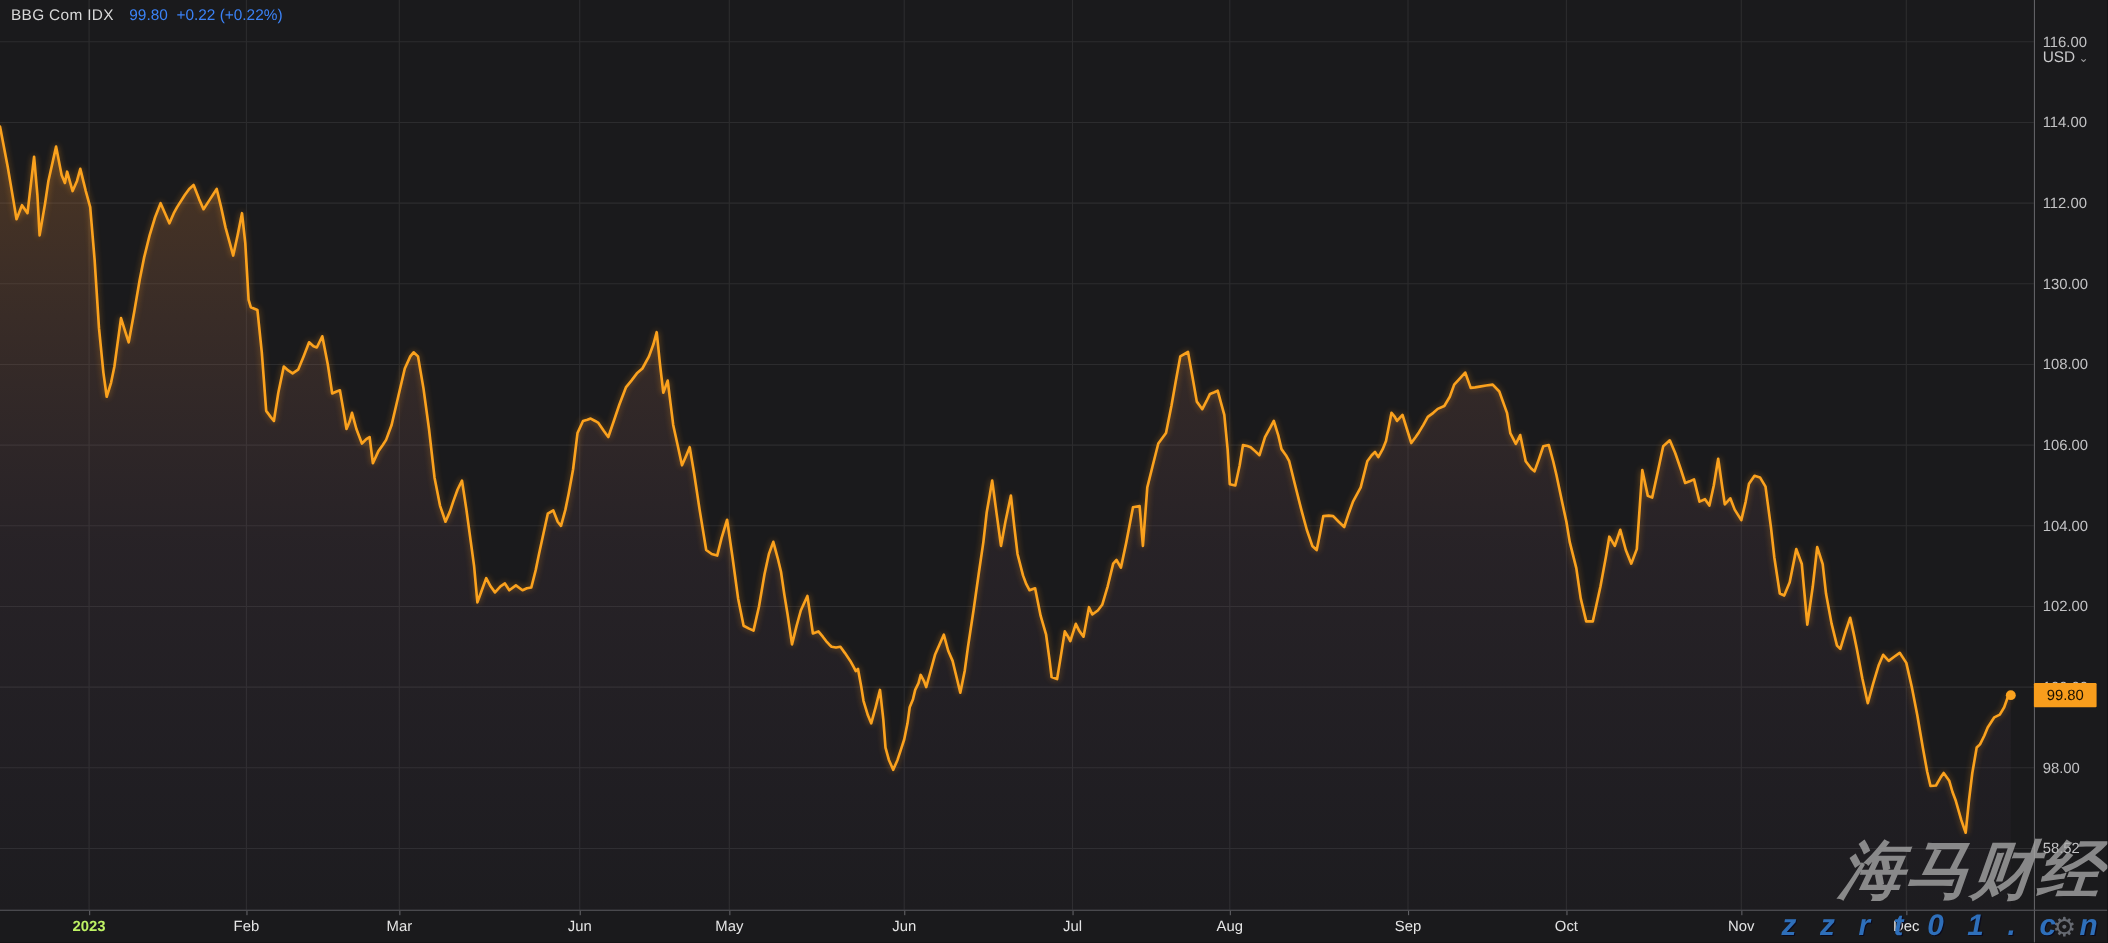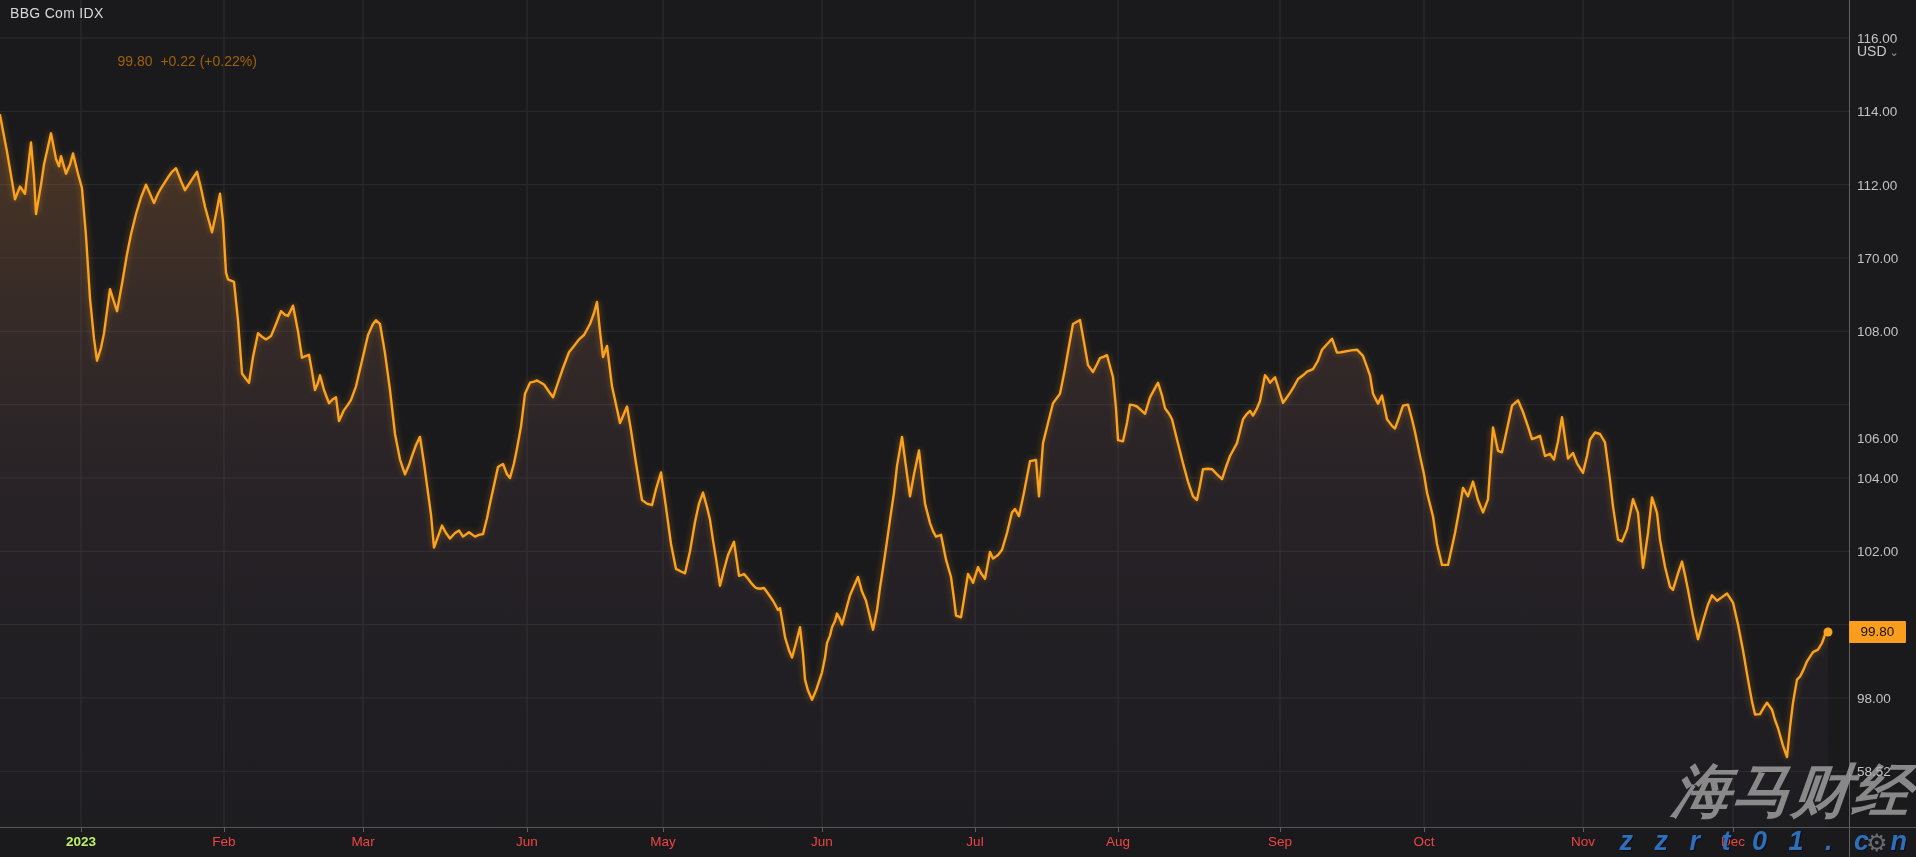--- a/index.html
+++ b/index.html
@@ -3,25 +3,25 @@
 <meta charset="utf-8">
 <style>
   html,body{margin:0;padding:0;background:#101012;}
   .screen{position:relative;width:1916px;height:857px;background:#1a1a1c;overflow:hidden;
           font-family:"Liberation Sans", sans-serif;}
   #plot{position:absolute;left:0;top:0;}
   .price-line{fill:none;stroke:#fba21e;stroke-width:2.4;stroke-linejoin:round;stroke-linecap:round;
               filter:drop-shadow(0 0 3px rgba(251,155,25,.45));}
   .header{position:absolute;left:10px;top:5px;font-size:14px;display:flex;gap:14px;z-index:6;}
   .hdr-title{color:#d8d8d8;letter-spacing:.3px;}
-  .hdr-quote{color:#a16207;margin-top:48px;}
+  .hdr-quote{color:#3b82f6;}
   .currency{position:absolute;left:1857px;top:3px;font-size:14px;color:#c9c9cb;z-index:6;cursor:pointer;margin-top:40px;}
   .currency .chev{font-size:11px;color:#9a9a9c;margin-left:3px;}
   .ylab{position:absolute;left:1857px;width:56px;font-size:13.5px;color:#c2c2c4;transform:translateY(-50%);z-index:4;}
-  .xlab{position:absolute;top:834px;font-size:13.5px;color:#ef4444;transform:translateX(-50%);z-index:4;}
+  .xlab{position:absolute;top:834px;font-size:13.5px;color:#e5e5e5;transform:translateX(-50%);z-index:4;}
   .xlab.year{color:#bef264;font-weight:bold;}
   .vline-axis{position:absolute;left:1849px;top:0;width:1px;height:857px;background:#606064;z-index:3;}
   .hline-axis{position:absolute;left:0;top:827px;width:1916px;height:1px;background:#55555a;z-index:3;}
   .xtick{position:absolute;top:828px;width:1px;height:4px;background:#606064;z-index:4;}
   .price-tag{position:absolute;left:1849px;width:57px;height:22px;background:#f89d1c;color:#1c1200;
              font-size:13.5px;display:flex;align-items:center;justify-content:center;z-index:7;border-radius:1px;}
   .wm-cjk{position:absolute;right:3px;top:753px;font-size:58px;font-weight:bold;font-style:italic;
           color:rgba(168,168,168,.78);letter-spacing:2px;transform:skewX(-6deg);z-index:8;white-space:nowrap;}
   .wm-blue{position:absolute;right:2px;top:826px;font-size:27px;font-weight:bold;font-style:italic;
            color:#2e6fba;letter-spacing:7px;z-index:9;white-space:nowrap;text-shadow:1px 1px 0 rgba(0,0,30,.6);}
@@ -81,23 +81,23 @@
   </div>
 
   <div class="currency">
     <span>USD</span><span class="chev">⌄</span>
   </div>
 
   <div id="ylabels">
       <div class="ylab" style="top: 38px;">116.00</div>
       <div class="ylab" style="top: 111.33px;">114.00</div>
       <div class="ylab" style="top: 184.66px;">112.00</div>
-      <div class="ylab" style="top: 257.99px;">170.00</div>
+      <div class="ylab" style="top: 257.99px;">130.00</div>
       <div class="ylab" style="top: 331.32px;">108.00</div>
-      <div class="ylab" style="top: 404.65px; margin-top: 33px;">106.00</div>
+      <div class="ylab" style="top: 404.65px;">106.00</div>
       <div class="ylab" style="top: 477.98px;">104.00</div>
       <div class="ylab" style="top: 551.31px;">102.00</div>
       <div class="ylab" style="top: 624.64px;">100.00</div>
       <div class="ylab" style="top: 697.97px;">98.00</div>
       <div class="ylab" style="top: 771.3px;">58.52</div>
     </div>
   <div id="xlabels">
       <div class="xtick" style="left: 81px;"></div>
       <div class="xlab year" style="left: 81px;">2023</div>
       <div class="xtick" style="left: 224px;"></div>

